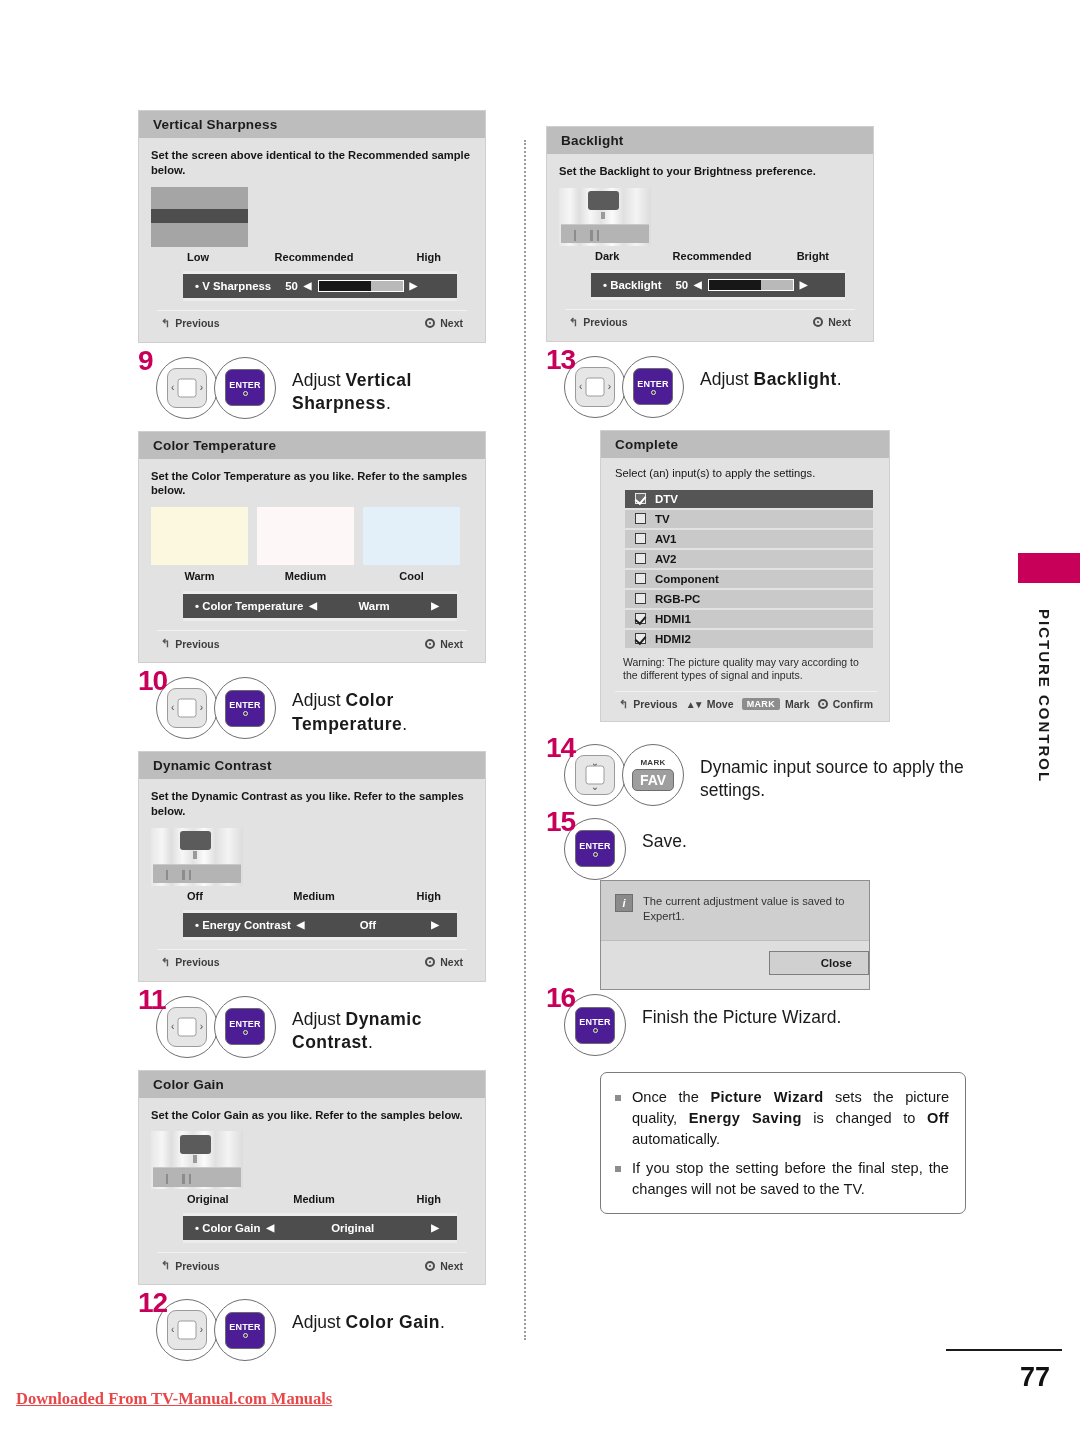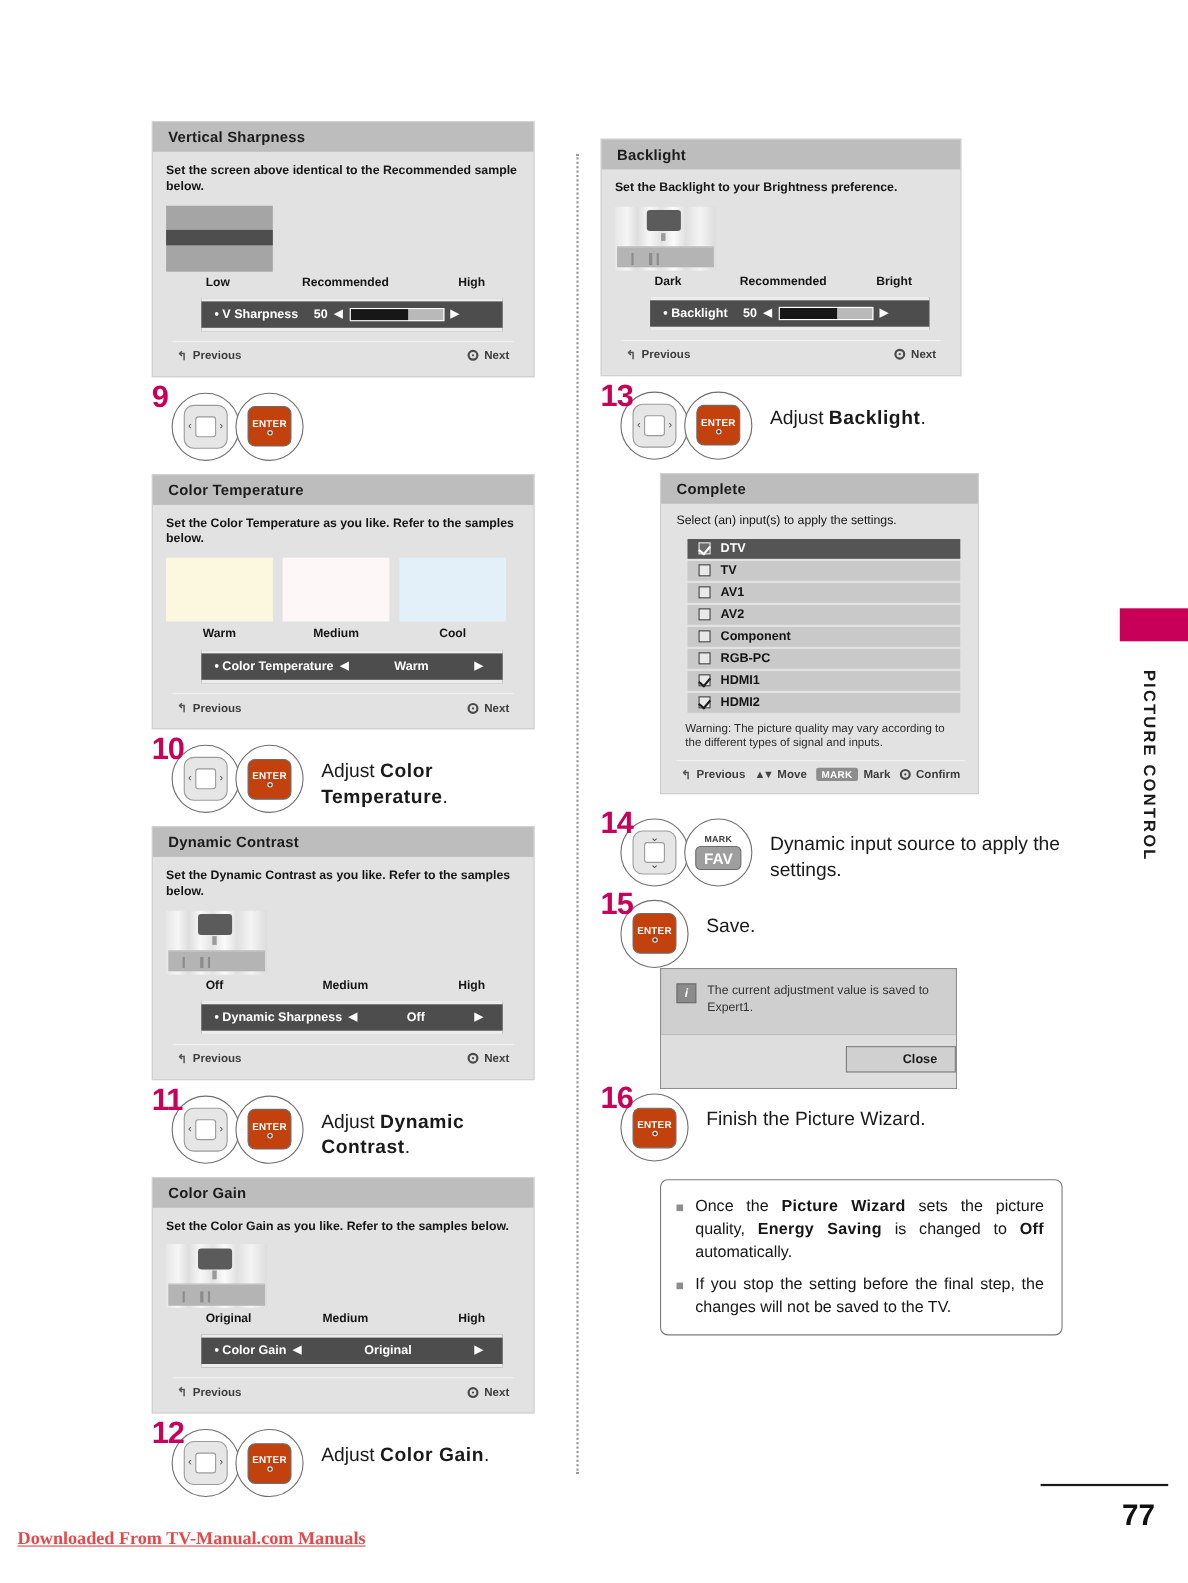--- a/index.html
+++ b/index.html
@@ -134,21 +134,21 @@
     position:absolute; left:50%; top:50%; transform:translate(-50%,-50%);
     width:19px; height:19px; background:#fff; border:1px solid #9b9b9b; border-radius:3px;
   }
   .dpad .ar { position:absolute; color:#4b4b4b; font-size:10px; line-height:1; }
   .dpad .ar-l { left:3px; top:50%; transform:translateY(-50%); }
   .dpad .ar-r { right:3px; top:50%; transform:translateY(-50%); }
   .dpad .ar-u { top:2px; left:50%; transform:translateX(-50%); }
   .dpad .ar-d { bottom:2px; left:50%; transform:translateX(-50%); }
 
   .enterkey {
-    width:40px; height:37px; background:#c2410c; border:1px solid #6d6d6d; border-radius:7px;
+    width:40px; height:37px; background:#4c1d95; border:1px solid #6d6d6d; border-radius:7px;
     color:#fff; font-size:9px; font-weight:bold; letter-spacing:.2px;
     display:flex; flex-direction:column; align-items:center; justify-content:center; gap:1px;
   }
   .enterkey .dot { width:5px; height:5px; border-radius:50%; background:#3f3f3f;
     border:1px solid #e6e6e6; }
 
   .favkey { display:flex; flex-direction:column; align-items:center; justify-content:center; }
   .favkey .mark { font-size:8px; font-weight:bold; color:#3a3a3a; letter-spacing:.3px;
     margin-bottom:2px; }
   .favkey .fav {
@@ -296,20 +296,21 @@
             <span class="center"></span>
           </span>
       </span>
       <span class="keycap-ring">
         <span class="enterkey">
             <span>ENTER</span>
             <span class="dot"></span>
           </span>
       </span>
     </div>
+    <div class="step-text"><span>Adjust </span><b>Vertical Sharpness</b><span>.</span></div>
   </div>
 
   <div class="osd">
     <div class="osd-title">Color Temperature</div>
     <div class="osd-body">
       <p class="osd-desc">Set the Color Temperature as you like. Refer to the samples below.</p>
       <div class="samples">
         <span class="swatch" style="background:#fcf8e0"></span>
         <span class="swatch" style="background:#fdf7f7"></span>
         <span class="swatch" style="background:#e3eff9"></span>
@@ -372,21 +373,21 @@
           <span class="obj" style="left:34%"></span>
           <span class="obj" style="left:41%"></span>
       </div>
       <div class="tri-labels">
         <span>Off</span>
         <span>Medium</span>
         <span>High</span>
       </div>
       <div class="slider-wrap">
         <div class="slider-row">
-          <span class="lbl">• Dynamic Sharpness</span>
+          <span class="lbl">• Energy Contrast</span>
           <span class="arrow">◀</span>
           <span class="opt-val">Off</span>
           <span class="arrow">▶</span>
         </div>
       </div>
       <div class="osd-foot">
         <span class="foot-item">
           <span class="ico-back">↰</span>
           <span>Previous</span>
         </span>

